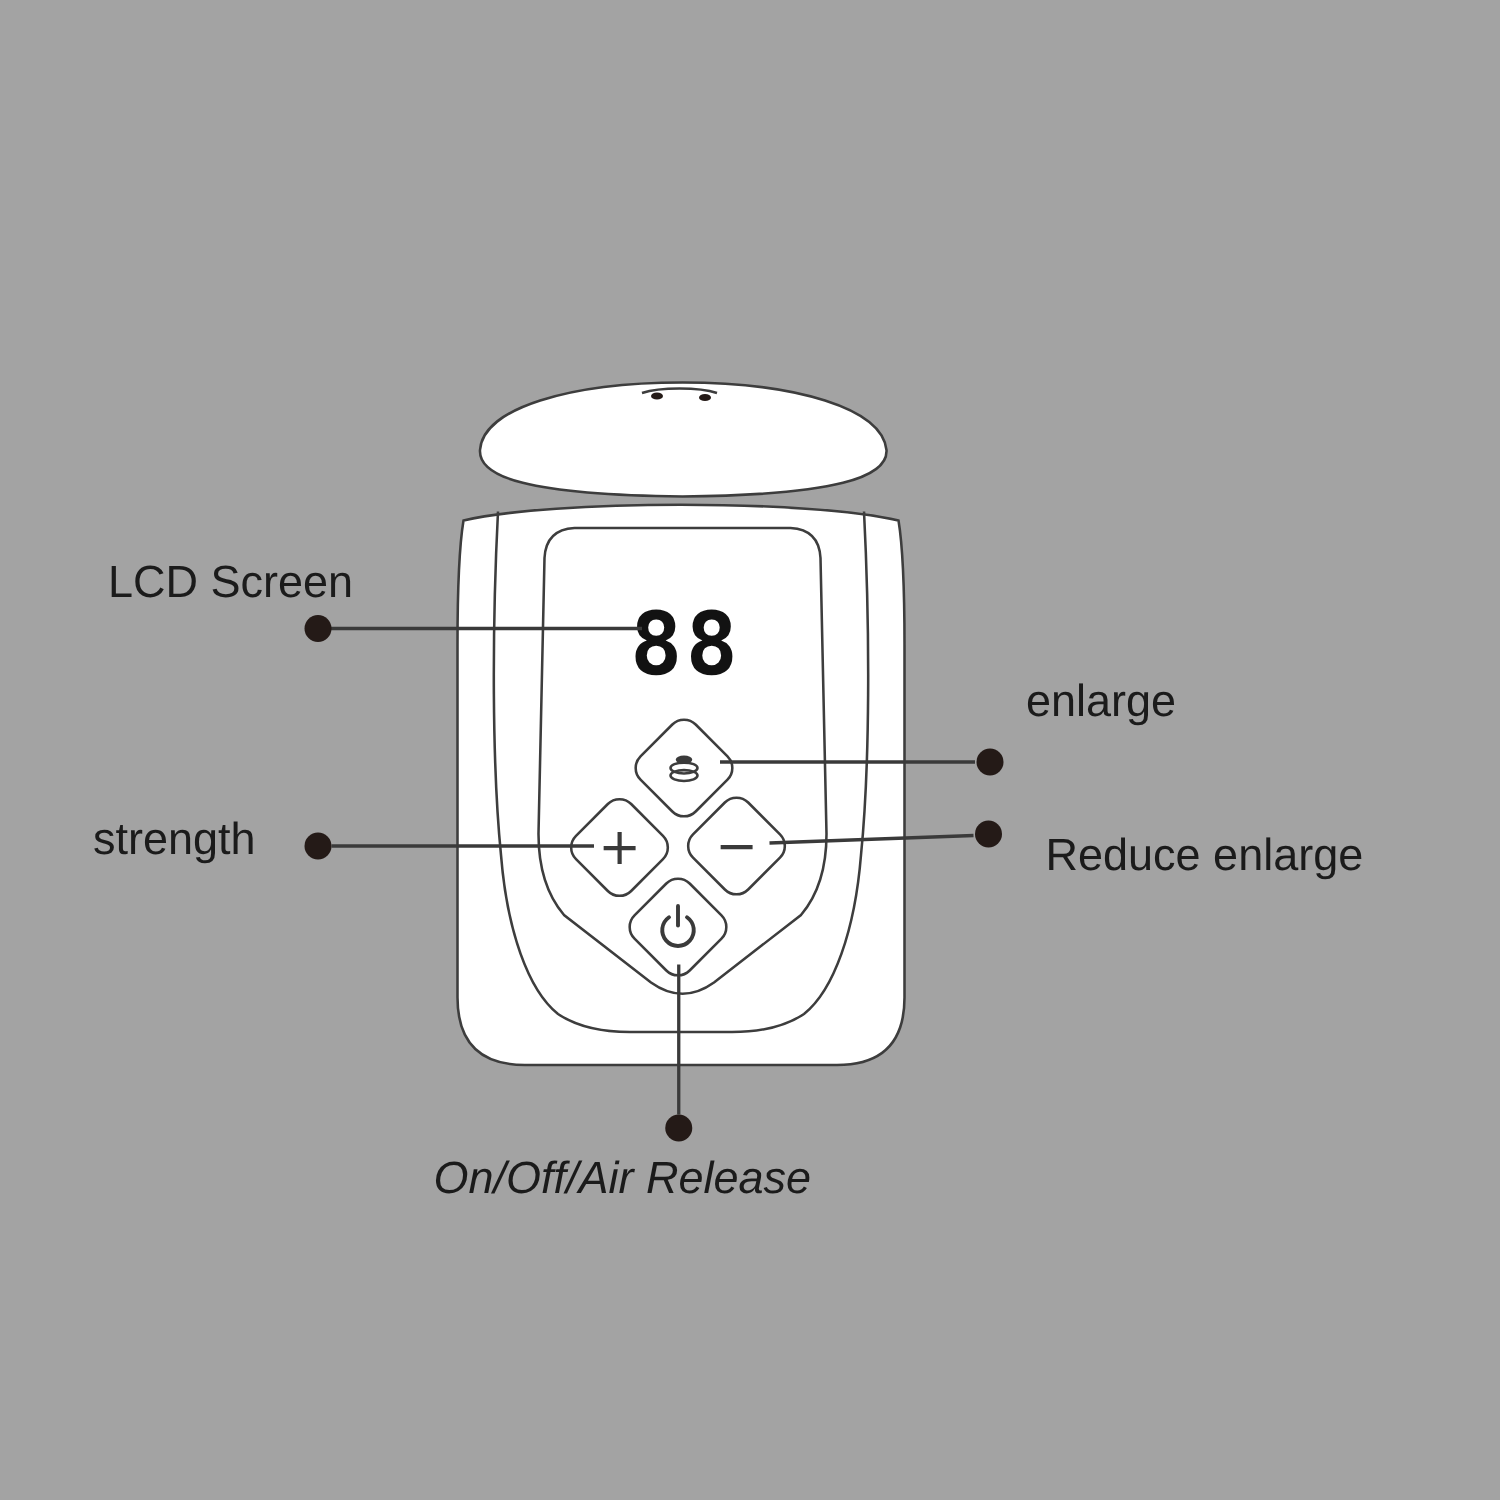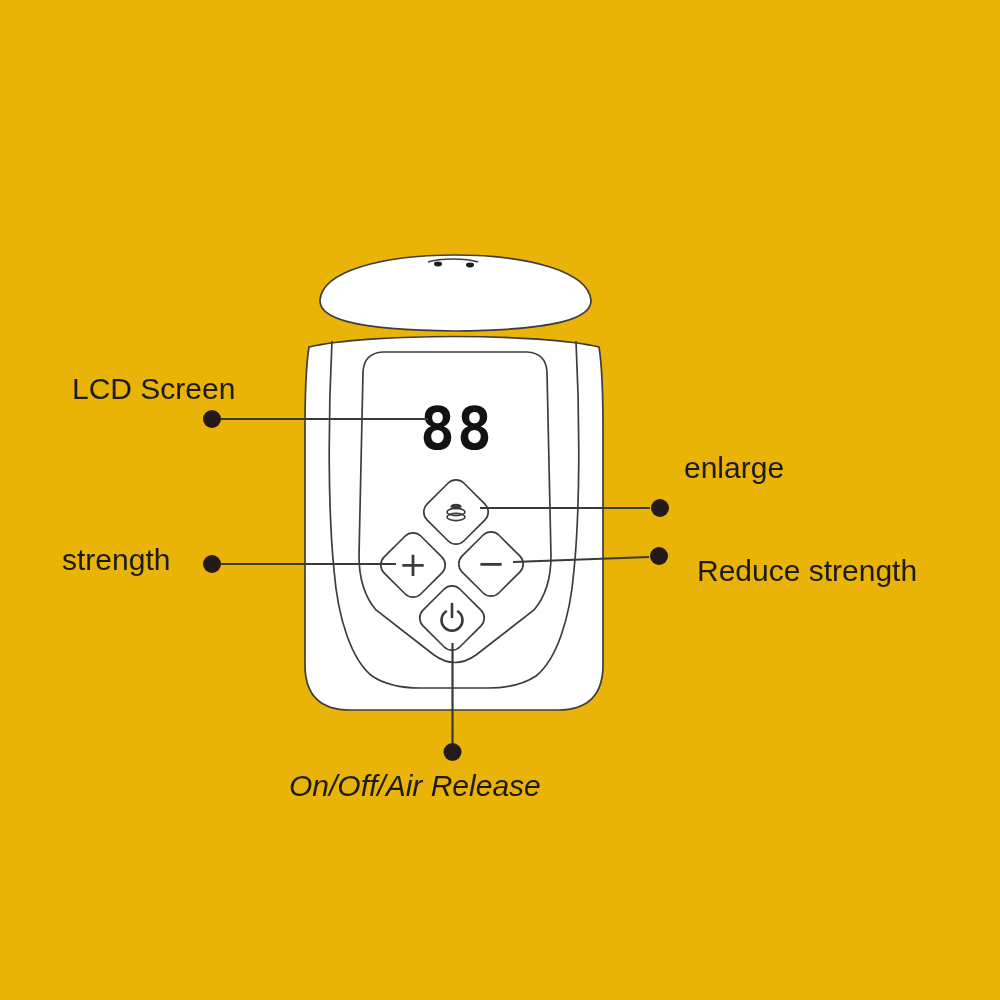--- a/index.html
+++ b/index.html
@@ -5,21 +5,21 @@
   html, body {
     margin: 0;
     padding: 0;
     background: #ffffff;
     font-family: "Liberation Sans", "DejaVu Sans", sans-serif;
   }
   #stage {
     position: relative;
     width: 1000px;
     height: 1000px;
-    background: #eab308;
+    background: #a3a3a3;
     overflow: hidden;
   }
   #art {
     position: absolute;
     left: 0;
     top: 0;
   }
   .callout-label {
     position: absolute;
     color: #1b1b1b;
@@ -153,17 +153,17 @@
   <div class="callout-label" style="left:72px; top:367px;">LCD Screen</div>
 
   <div class="callout-label" style="left:684px; top:446px;">
     <div>enlarge</div>
   </div>
 
   <div class="callout-label" style="left:62px; top:538px;">
     <div>strength</div>
   </div>
 
-  <div class="callout-label" style="left:697px; top:549px;">Reduce strength</div>
+  <div class="callout-label" style="left:697px; top:549px;">Reduce enlarge</div>
 
   <div class="callout-label" style="left:289px; top:764px;font-style:italic;">On/Off/Air Release</div>
 
 </div>
 
 </body></html>

